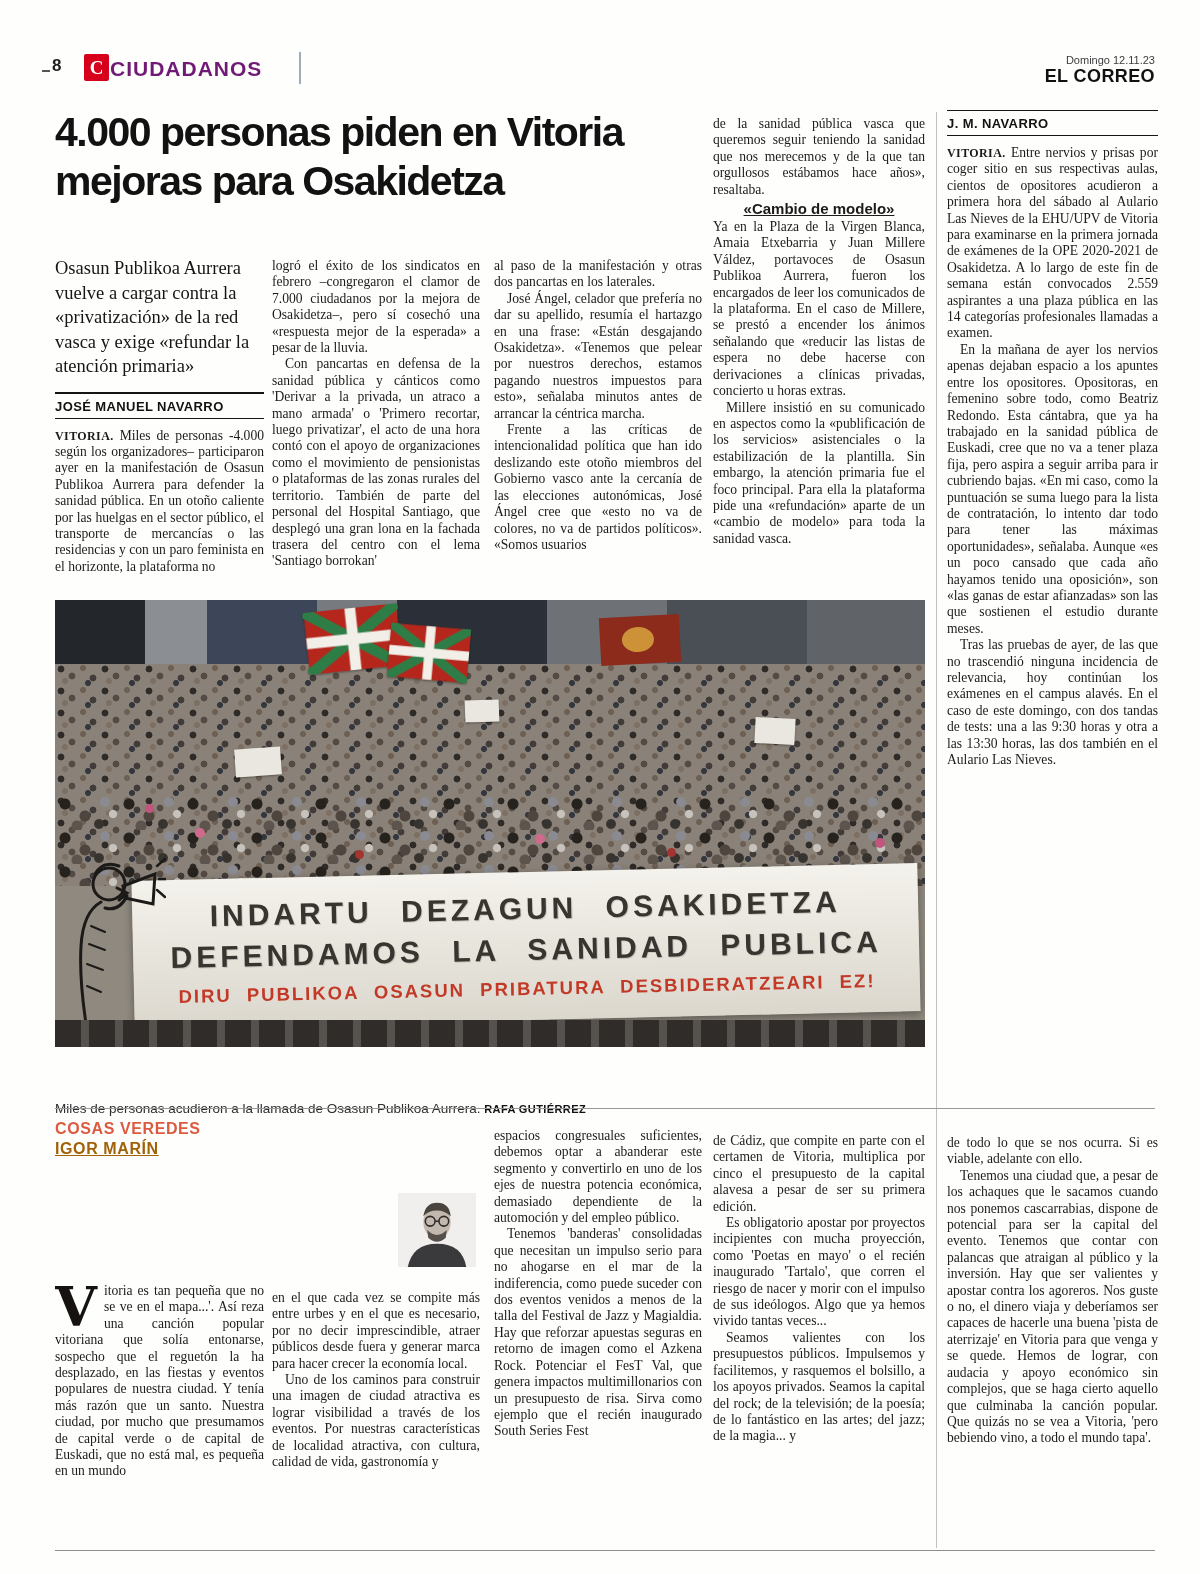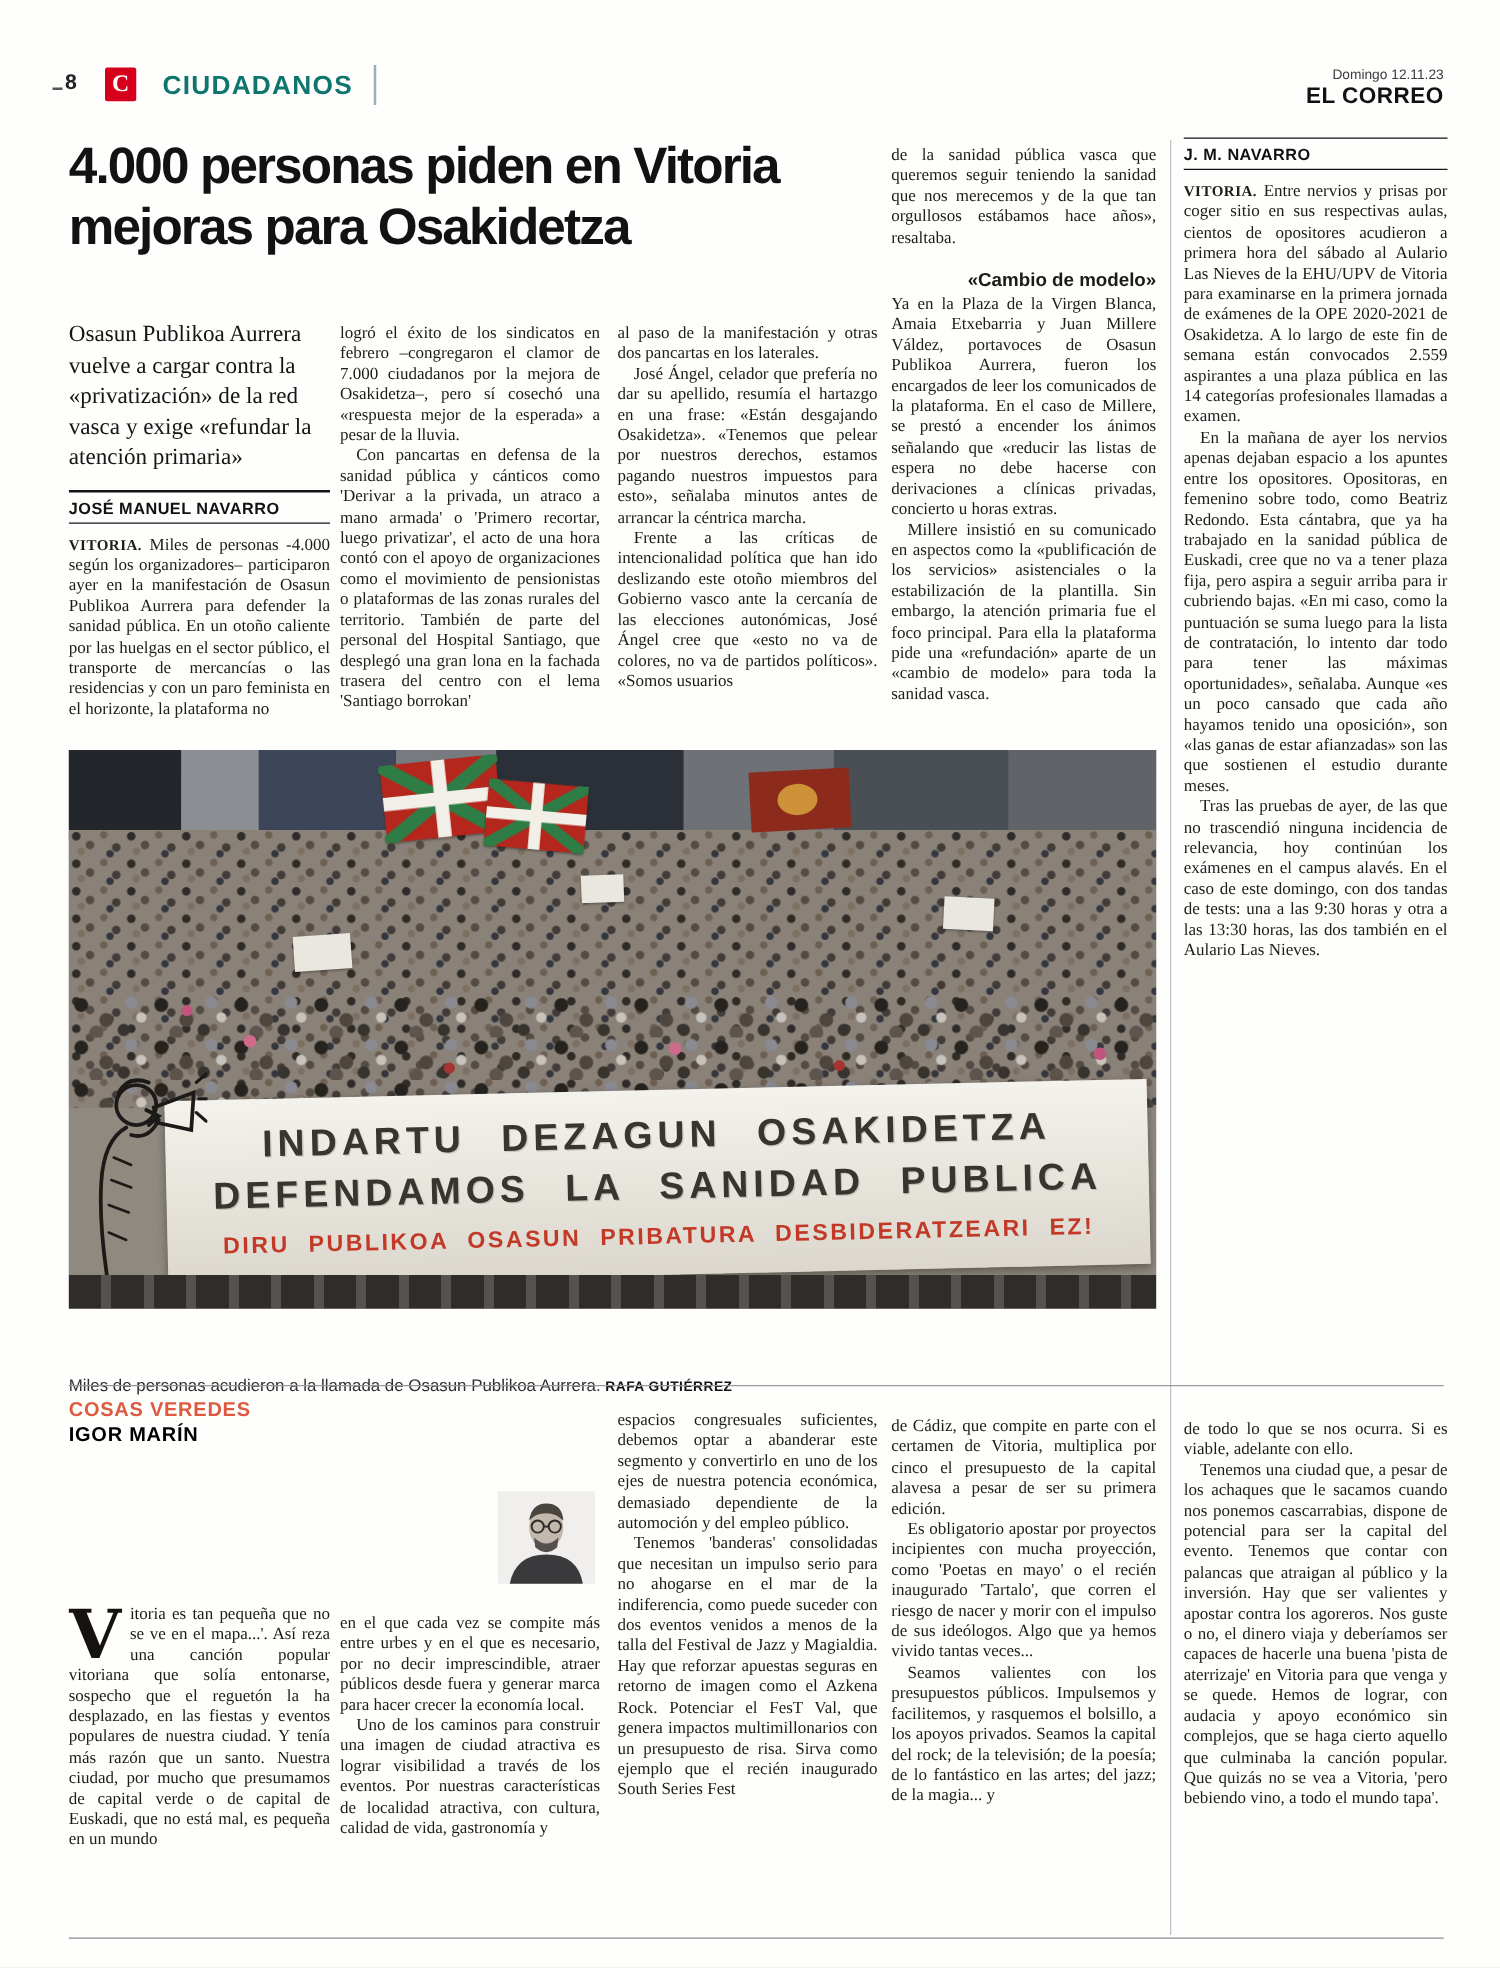--- a/index.html
+++ b/index.html
@@ -4,43 +4,43 @@
 <style>
   html,body{margin:0;padding:0;background:#e9e9e9;}
   .page{position:relative;width:1200px;height:1574px;background:#fefefd;margin:0 auto;
         font-family:"Liberation Serif",serif;color:#1c1b19;overflow:hidden;}
 
   
   .pagenum{position:absolute;left:52px;top:56px;font:700 17px "Liberation Sans",sans-serif;color:#222;}
   .pagenum:before{content:"";position:absolute;left:-10px;top:14px;width:8px;height:2px;background:#555;}
   .clogo{position:absolute;left:84px;top:54px;width:25px;height:27px;background:#d6001c;color:#fff;
          font:700 19px "Liberation Serif",serif;text-align:center;line-height:27px;border-radius:2px;}
-  .section{position:absolute;left:130px;top:57px;font:700 21px "Liberation Sans",sans-serif;
-           letter-spacing:1px;color:#0f766e;}
+  .section{position:absolute;left:110px;top:57px;font:700 21px "Liberation Sans",sans-serif;
+           letter-spacing:1px;color:#701a75;}
   .section-divider{position:absolute;left:299px;top:52px;width:2px;height:32px;background:#9fadb8;}
   .dateblock{position:absolute;right:45px;top:54px;text-align:right;font-family:"Liberation Sans",sans-serif;}
   .dateblock .date{font-size:11px;color:#3c3c3c;}
   .dateblock .paper{font-size:18px;font-weight:700;color:#111;letter-spacing:.4px;}
 
   
   .headline{position:absolute;left:55px;top:108px;width:680px;margin:0;
             font:700 41px/49px "Liberation Sans",sans-serif;letter-spacing:-1.5px;color:#121212;}
   .col{position:absolute;overflow:hidden;font-size:13.6px;line-height:16.4px;text-align:justify;}
   .col p{margin:0;text-indent:13px;}
   .col p.cont{text-indent:0;}
   .col1{left:55px;top:256px;width:209px;height:346px;}
   .col2{left:272px;top:258px;width:208px;height:344px;}
   .col3{left:494px;top:258px;width:208px;height:344px;}
   .col4{left:713px;top:116px;width:212px;height:486px;}
   .subhead{font-size:18.5px;line-height:24.5px;text-align:left;color:#161514;margin-bottom:13px;}
   .byline{border-top:2px solid #151515;border-bottom:1px solid #151515;padding:5px 0 4px;margin-bottom:9px;
           font:700 13px "Liberation Sans",sans-serif;letter-spacing:.4px;text-align:left;color:#111;}
   .byline.thin{border-top:1px solid #151515;}
   .dl{font-weight:700;font-size:12px;letter-spacing:.4px;}
-  .inline-subhead{font:700 15px "Liberation Sans",sans-serif;margin:18px 0 2px;text-align:right;}
+  .inline-subhead{font:700 15px "Liberation Sans",sans-serif;margin:2px 0 2px;text-align:center;text-decoration:underline;}
 
   
   .photo{position:absolute;left:55px;top:600px;width:870px;height:447px;overflow:hidden;background:#8f897f;}
   .buildings{position:absolute;left:0;top:0;right:0;height:72px;background:linear-gradient(#70716f,#8d8c88);}
   .bld{position:absolute;top:0;height:72px;}
   .win{background-image:repeating-linear-gradient(90deg,transparent 0 16px,rgba(255,255,255,.18) 16px 20px);}
   .crowd{position:absolute;left:0;top:64px;right:0;height:222px;
     background-color:#8a8278;
     background-image:
       radial-gradient(circle at 6px 5px,#2f2b28 3px,transparent 3.8px),
@@ -81,21 +81,21 @@
   .vdivider{position:absolute;left:936px;top:112px;width:1px;height:1436px;background:#c2c2c2;}
   .sidebar{position:absolute;left:947px;top:110px;width:211px;}
   .sb-headline{margin:0 0 30px 0;font:700 26px/29px "Liberation Sans",sans-serif;letter-spacing:-.5px;color:#121212;}
   .sb-body{font-size:13.6px;line-height:16.4px;text-align:justify;overflow:hidden;height:786px;}
   .sb-body p{margin:0;text-indent:13px;}
   .sb-body p.first{text-indent:0;}
 
   
   .oprule{position:absolute;left:55px;right:45px;top:1108px;border-top:1px solid #9a9a9a;}
   .kicker{position:absolute;left:55px;top:1120px;font:700 16px "Liberation Sans",sans-serif;letter-spacing:.6px;color:#dd5a41;}
-  .op-author{position:absolute;left:55px;top:1140px;font:700 16px "Liberation Sans",sans-serif;letter-spacing:.6px;color:#000000;}
+  .op-author{position:absolute;left:55px;top:1140px;font:700 16px "Liberation Sans",sans-serif;letter-spacing:.6px;color:#a16207;text-decoration:underline;}
   .op-title{position:absolute;left:55px;top:1162px;margin:0;font:700 38px/44px "DejaVu Serif",serif;color:#14110f;}
   .op-photo{position:absolute;left:398px;top:1192px;width:78px;height:76px;}
   .opcol{position:absolute;overflow:hidden;font-size:13.6px;line-height:16.4px;text-align:justify;}
   .opcol p{margin:0;text-indent:13px;}
   .opcol p.cont{text-indent:0;}
   .opc1{left:55px;top:1283px;width:209px;height:240px;}
   .opc2{left:272px;top:1290px;width:208px;height:235px;}
   .opc3{left:494px;top:1128px;width:208px;height:400px;}
   .opc4{left:713px;top:1133px;width:212px;height:395px;}
   .opc5{left:947px;top:1135px;width:211px;height:400px;}

